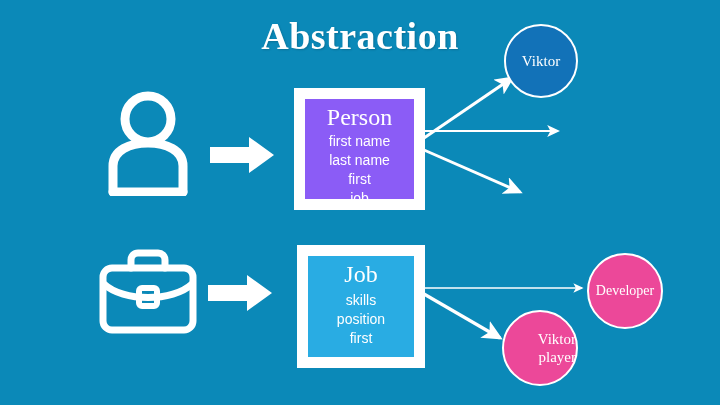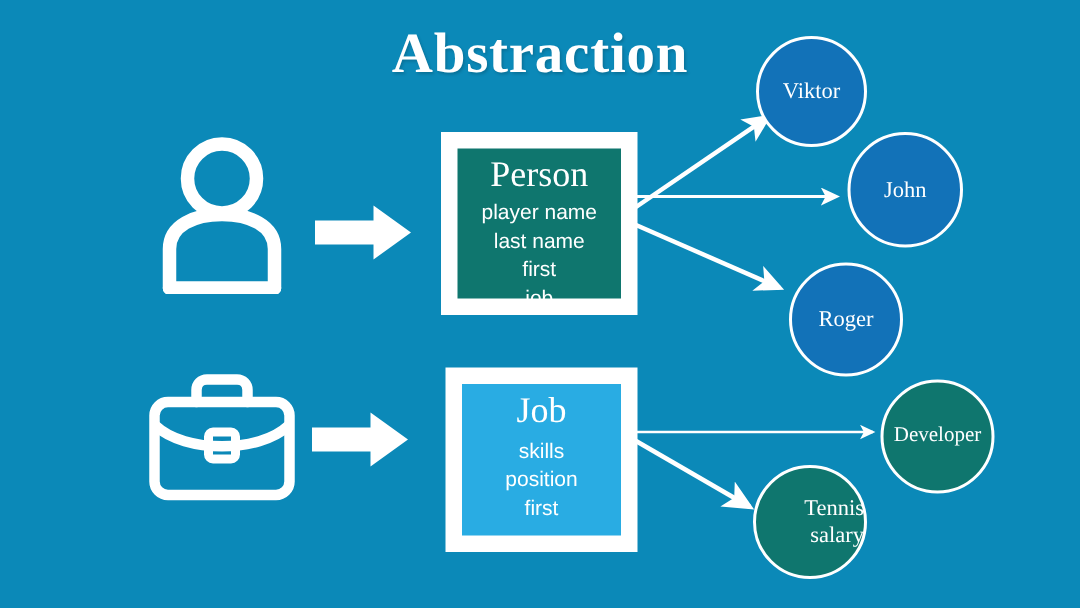--- a/index.html
+++ b/index.html
@@ -77,21 +77,21 @@
     line-height: 19px;
     color: #ffffff;
   }
 
   #box-person {
     left: 294px;
     top: 88px;
     width: 131px;
     height: 122px;
   }
-  #box-person .inner { background: #0f766e; }
+  #box-person .inner { background: #8b5cf6; }
 
   #box-job {
     left: 297px;
     top: 245px;
     width: 128px;
     height: 123px;
   }
   #box-job .inner { background: #29ace3; }
   #box-job .cls-title { margin-bottom: 3px; }
 
@@ -105,21 +105,21 @@
     align-items: center;
     justify-content: center;
     text-align: right;
     font-family: Liberation Serif, serif;
     font-size: 15px;
     line-height: 18px;
     color: #ffffff;
     z-index: 3;
   }
   .circle.dark  { background: #1272b8; }
-  .circle.light { background: #0f766e; }
+  .circle.light { background: #ec4899; }
 
   #circle-viktor    { left: 504px; top: 24px;  width: 74px; height: 74px; }
   #circle-john      { left: 565px; top: 88px;  width: 77px; height: 77px; }
   #circle-roger     { left: 526px; top: 175px; width: 76px; height: 76px; }
   #circle-developer { left: 587px; top: 253px; width: 76px; height: 76px; font-size: 14px; }
   #circle-tennis    { left: 502px; top: 310px; width: 76px; height: 76px; }
 
   
   .icon-wrap {
     position: absolute;
@@ -148,41 +148,39 @@
       <line x1="424" y1="150" x2="520" y2="192" stroke-width="3.0"></line>
 
       <line x1="424" y1="288" x2="582" y2="288" stroke-width="1.6"></line>
       <line x1="424" y1="294" x2="500" y2="338" stroke-width="3.2"></line>
     </g>
   </svg>
 
   <div class="classbox" id="box-person">
     <div class="inner">
       <div class="cls-title">Person</div>
-      <div class="attr">player name</div>
+      <div class="attr">first name</div>
       <div class="attr">last name</div>
       <div class="attr">first</div>
       <div class="attr">job</div>
     </div>
   </div>
 
   <div class="classbox" id="box-job">
     <div class="inner">
       <div class="cls-title">Job</div>
       <div class="attr">skills</div>
       <div class="attr">position</div>
       <div class="attr">first</div>
     </div>
   </div>
 
   <div class="circle dark" id="circle-viktor">Viktor</div>
-  <div class="circle dark" id="circle-john">John</div>
-  <div class="circle dark" id="circle-roger">Roger</div>
   <div class="circle light" id="circle-developer">Developer</div>
-  <div class="circle light" id="circle-tennis">Tennis salary</div>
+  <div class="circle light" id="circle-tennis">Viktor player</div>
 
   <div class="icon-wrap" id="icon-person">
     <svg viewBox="0 0 96 108" width="96" height="108">
       <circle cx="48" cy="31" r="23" fill="none" stroke="#ffffff" stroke-width="9"></circle>
       <path d="M13,104 L13,78 C13,62 30,55 48,55 C66,55 83,62 83,78 L83,104" fill="none" stroke="#ffffff" stroke-width="9" stroke-linecap="round" stroke-linejoin="round"></path>
       <path d="M13,104 L83,104" fill="none" stroke="#ffffff" stroke-width="9" stroke-linecap="round"></path>
     </svg>
   </div>
 
   <div class="icon-wrap" id="icon-briefcase">

